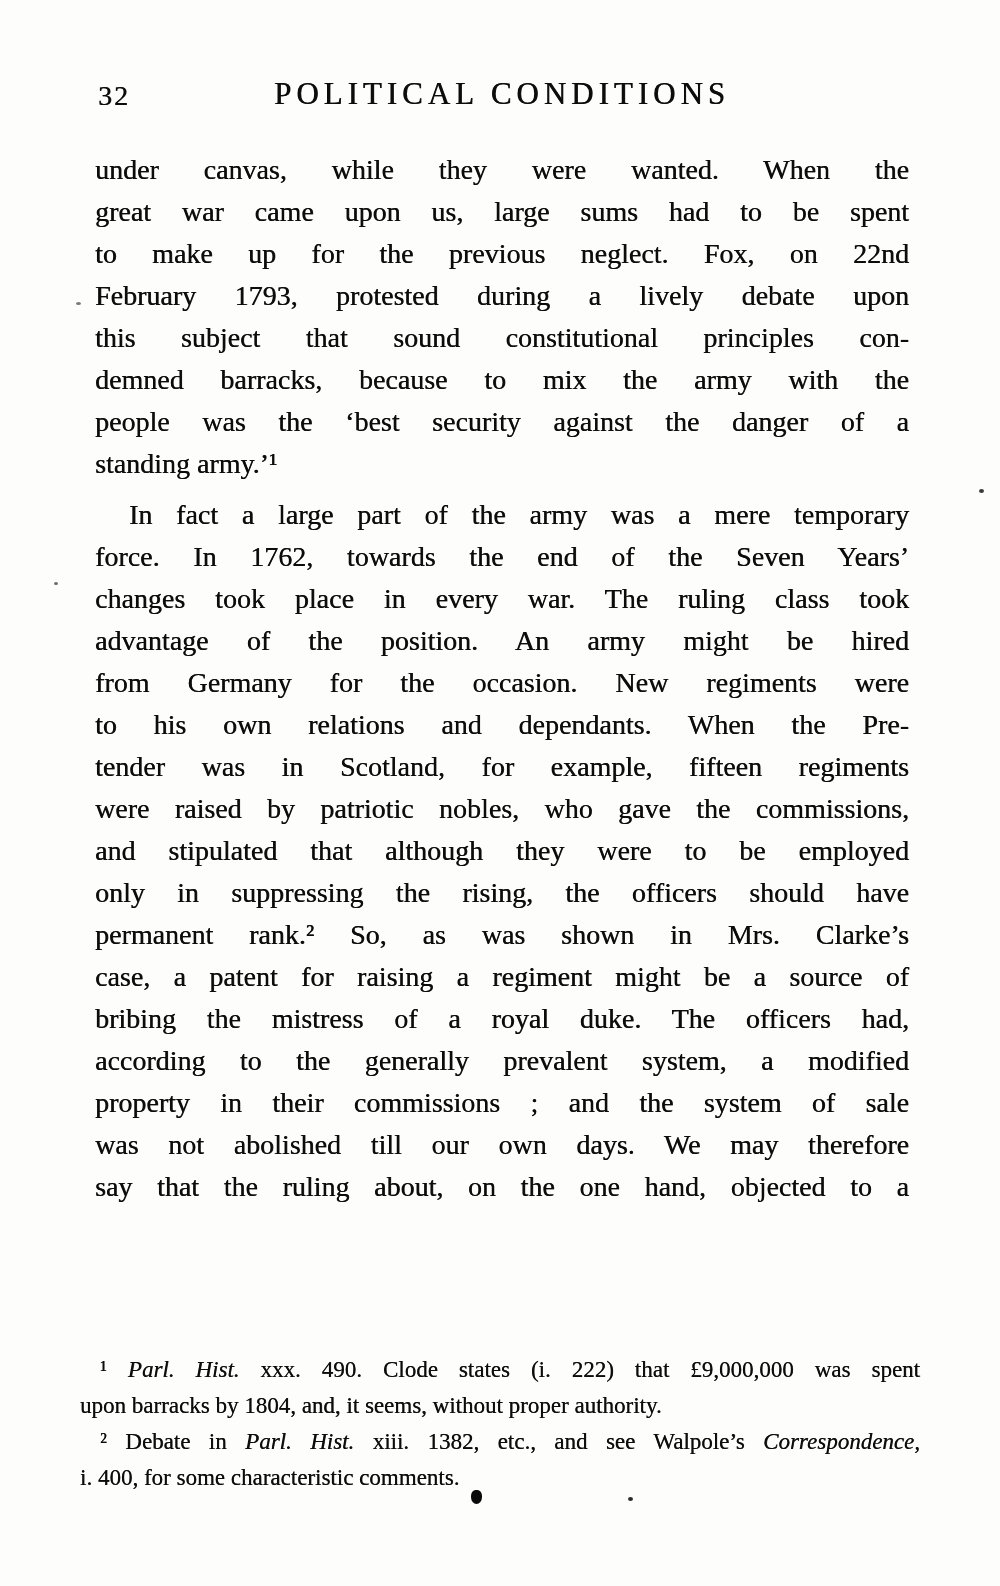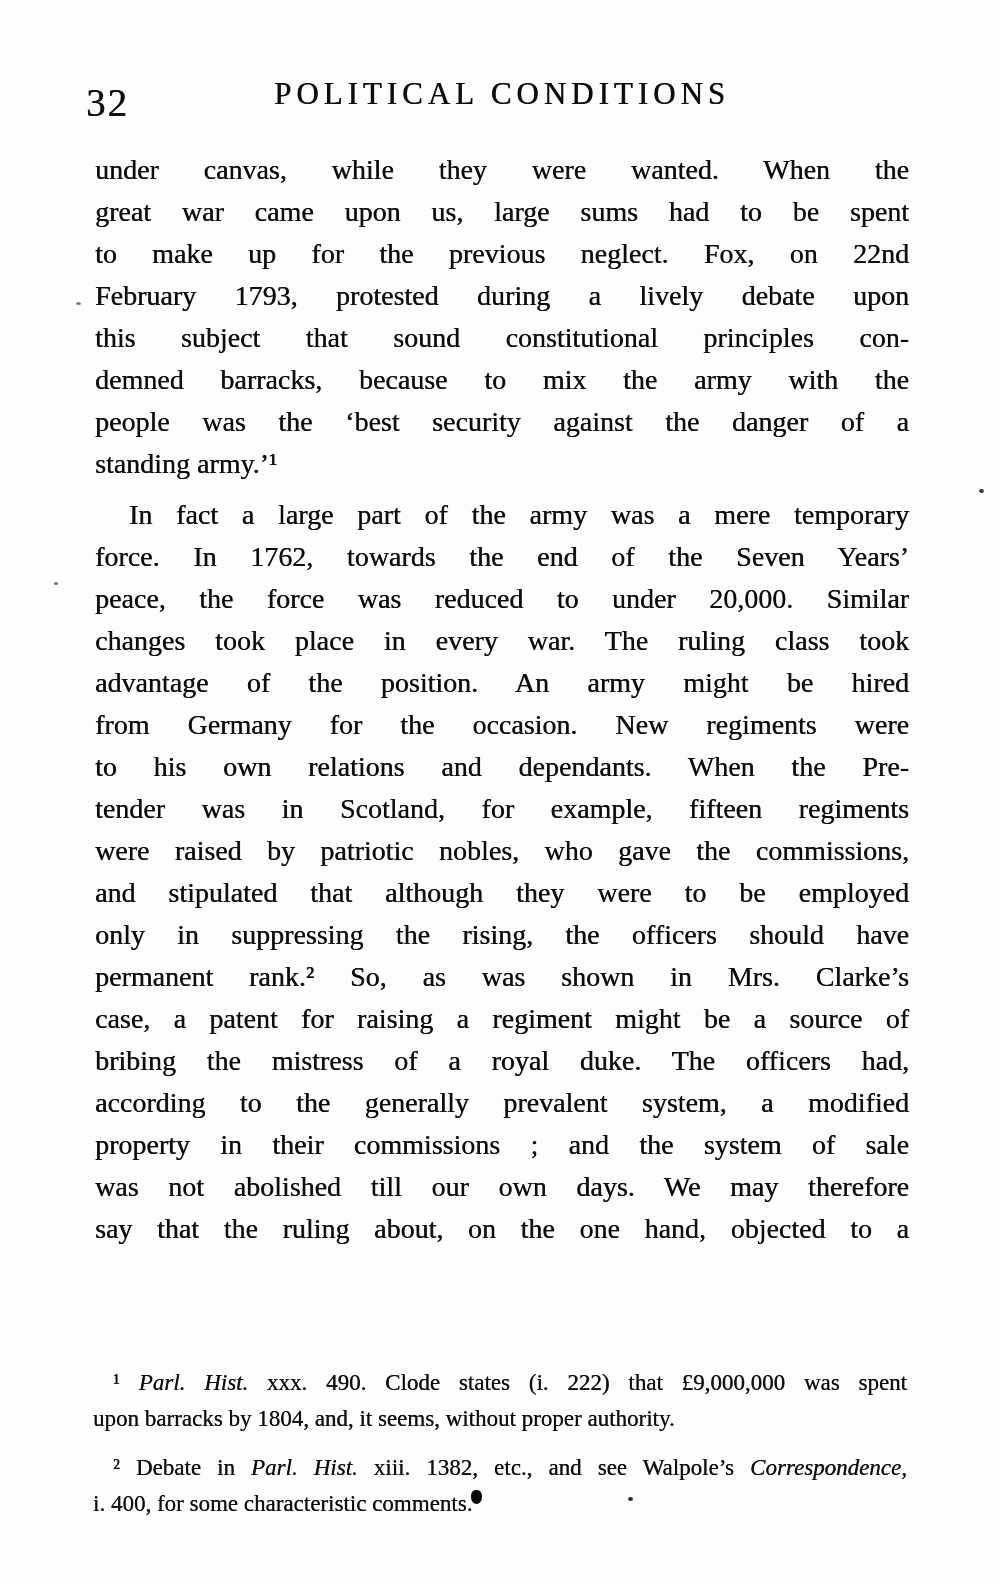--- a/index.html
+++ b/index.html
@@ -9,22 +9,22 @@
     height: 1586px;
     background: #fdfdfb;
     color: #0c0c0b;
     font-family: "Liberation Serif", "DejaVu Serif", serif;
     overflow: hidden;
   }
 
   
   .pagehead { position: absolute; top: 72px; left: 86px; width: 832px; height: 44px; }
   .page-number {
-    position: absolute; left: 0; top: 8px;
-    font-size: 39px; letter-spacing: 2px;
+    position: absolute; left: 12px; top: 8px;
+    font-size: 28px; letter-spacing: 2px;
     text-shadow: 0.4px 0.3px 0.4px rgba(10,10,10,0.85);
   }
   .running-header {
     position: absolute; left: 0; right: 0; top: 0;
     margin: 4px; text-align: center;
     font-size: 31px; font-weight: normal; letter-spacing: 5px;
     text-shadow: 0.5px 0.4px 0.4px rgba(10,10,10,0.9);
   }
 
   
@@ -37,21 +37,21 @@
   .line { text-align: justify; text-align-last: justify; }
   .line.ragged { text-align-last: left; }
   .line.indent { text-indent: 34px; }
 
   
   .footnotes {
     position: absolute; top: 1352px; left: 80px; width: 840px;
     font-size: 23px; line-height: 36px;
     text-shadow: 0.3px 0.2px 0.3px rgba(10,10,10,0.8);
   }
-  .footnote { margin: 13px; }
+  .footnote { margin: 0; }
   .fline { text-align: justify; text-align-last: justify; }
   .fline.ragged { text-align-last: left; }
   .fline.indent { text-indent: 20px; }
   .it { font-style: italic; }
 
   
   .ink { position: absolute; background: #0a0a0a; border-radius: 50%; }
   .dot-big  { left: 471px; top: 1490px; width: 11px; height: 14px; border-radius: 50% 50% 60% 60%; }
   .speck-a  { left: 628px; top: 1497px; width: 5px;  height: 4px;  background: #2a2a2a; }
   .speck-b  { left: 979px; top: 489px;  width: 5px;  height: 4px;  background: #3a3a3a; }
@@ -75,21 +75,20 @@
         <div class="line">to make up for the previous neglect. Fox, on 22nd</div>
         <div class="line">February 1793, protested during a lively debate upon</div>
         <div class="line">this subject that sound constitutional principles con-</div>
         <div class="line">demned barracks, because to mix the army with the</div>
         <div class="line">people was the ‘best security against the danger of a</div>
         <div class="line ragged">standing army.’¹</div>
       </div>
       <div class="para">
         <div class="line indent">In fact a large part of the army was a mere temporary</div>
         <div class="line">force. In 1762, towards the end of the Seven Years’</div>
-        <div class="line">peace, the force was reduced to under 20,000. Similar</div>
         <div class="line">changes took place in every war. The ruling class took</div>
         <div class="line">advantage of the position. An army might be hired</div>
         <div class="line">from Germany for the occasion. New regiments were</div>
         <div class="line">to his own relations and dependants. When the Pre-</div>
         <div class="line">tender was in Scotland, for example, fifteen regiments</div>
         <div class="line">were raised by patriotic nobles, who gave the commissions,</div>
         <div class="line">and stipulated that although they were to be employed</div>
         <div class="line">only in suppressing the rising, the officers should have</div>
         <div class="line">permanent rank.² So, as was shown in Mrs. Clarke’s</div>
         <div class="line">case, a patent for raising a regiment might be a source of</div>

